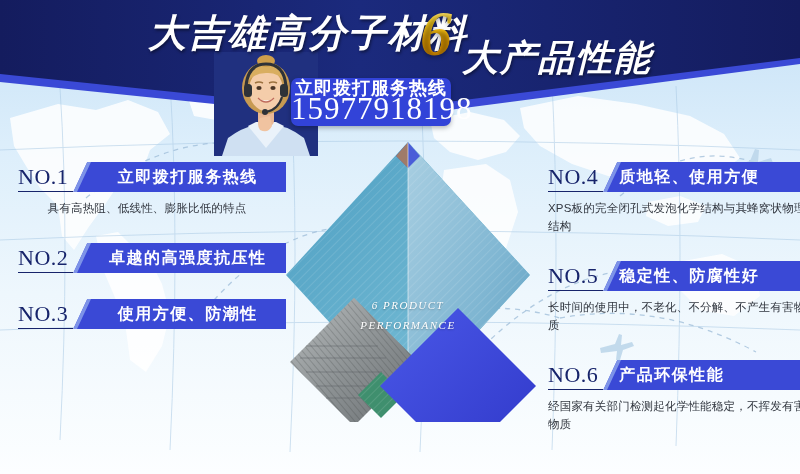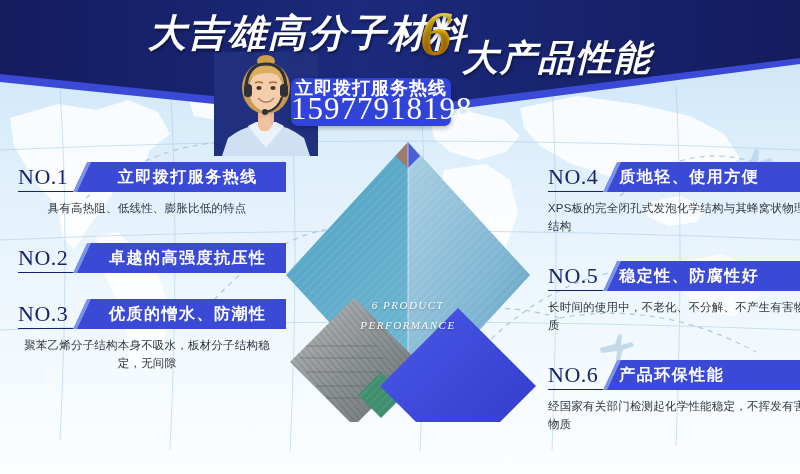--- a/index.html
+++ b/index.html
@@ -437,24 +437,23 @@
         <div class="feature-badge">
           <span>卓越的高强度抗压性</span>
         </div>
       </div>
     </div>
 
     <div class="feature">
       <div class="feature-head">
         <div class="feature-no">NO.3</div>
         <div class="feature-badge">
-          <span>优质的憎水、防潮性</span>
-        </div>
-      </div>
-      <div class="feature-desc">聚苯乙烯分子结构本身不吸水，板材分子结构稳定，无间隙</div>
+          <span>使用方便、防潮性</span>
+        </div>
+      </div>
     </div>
 
   </div>
 
   <div class="col col-right">
 
     <div class="feature">
       <div class="feature-head">
         <div class="feature-no">NO.4</div>
         <div class="feature-badge">

